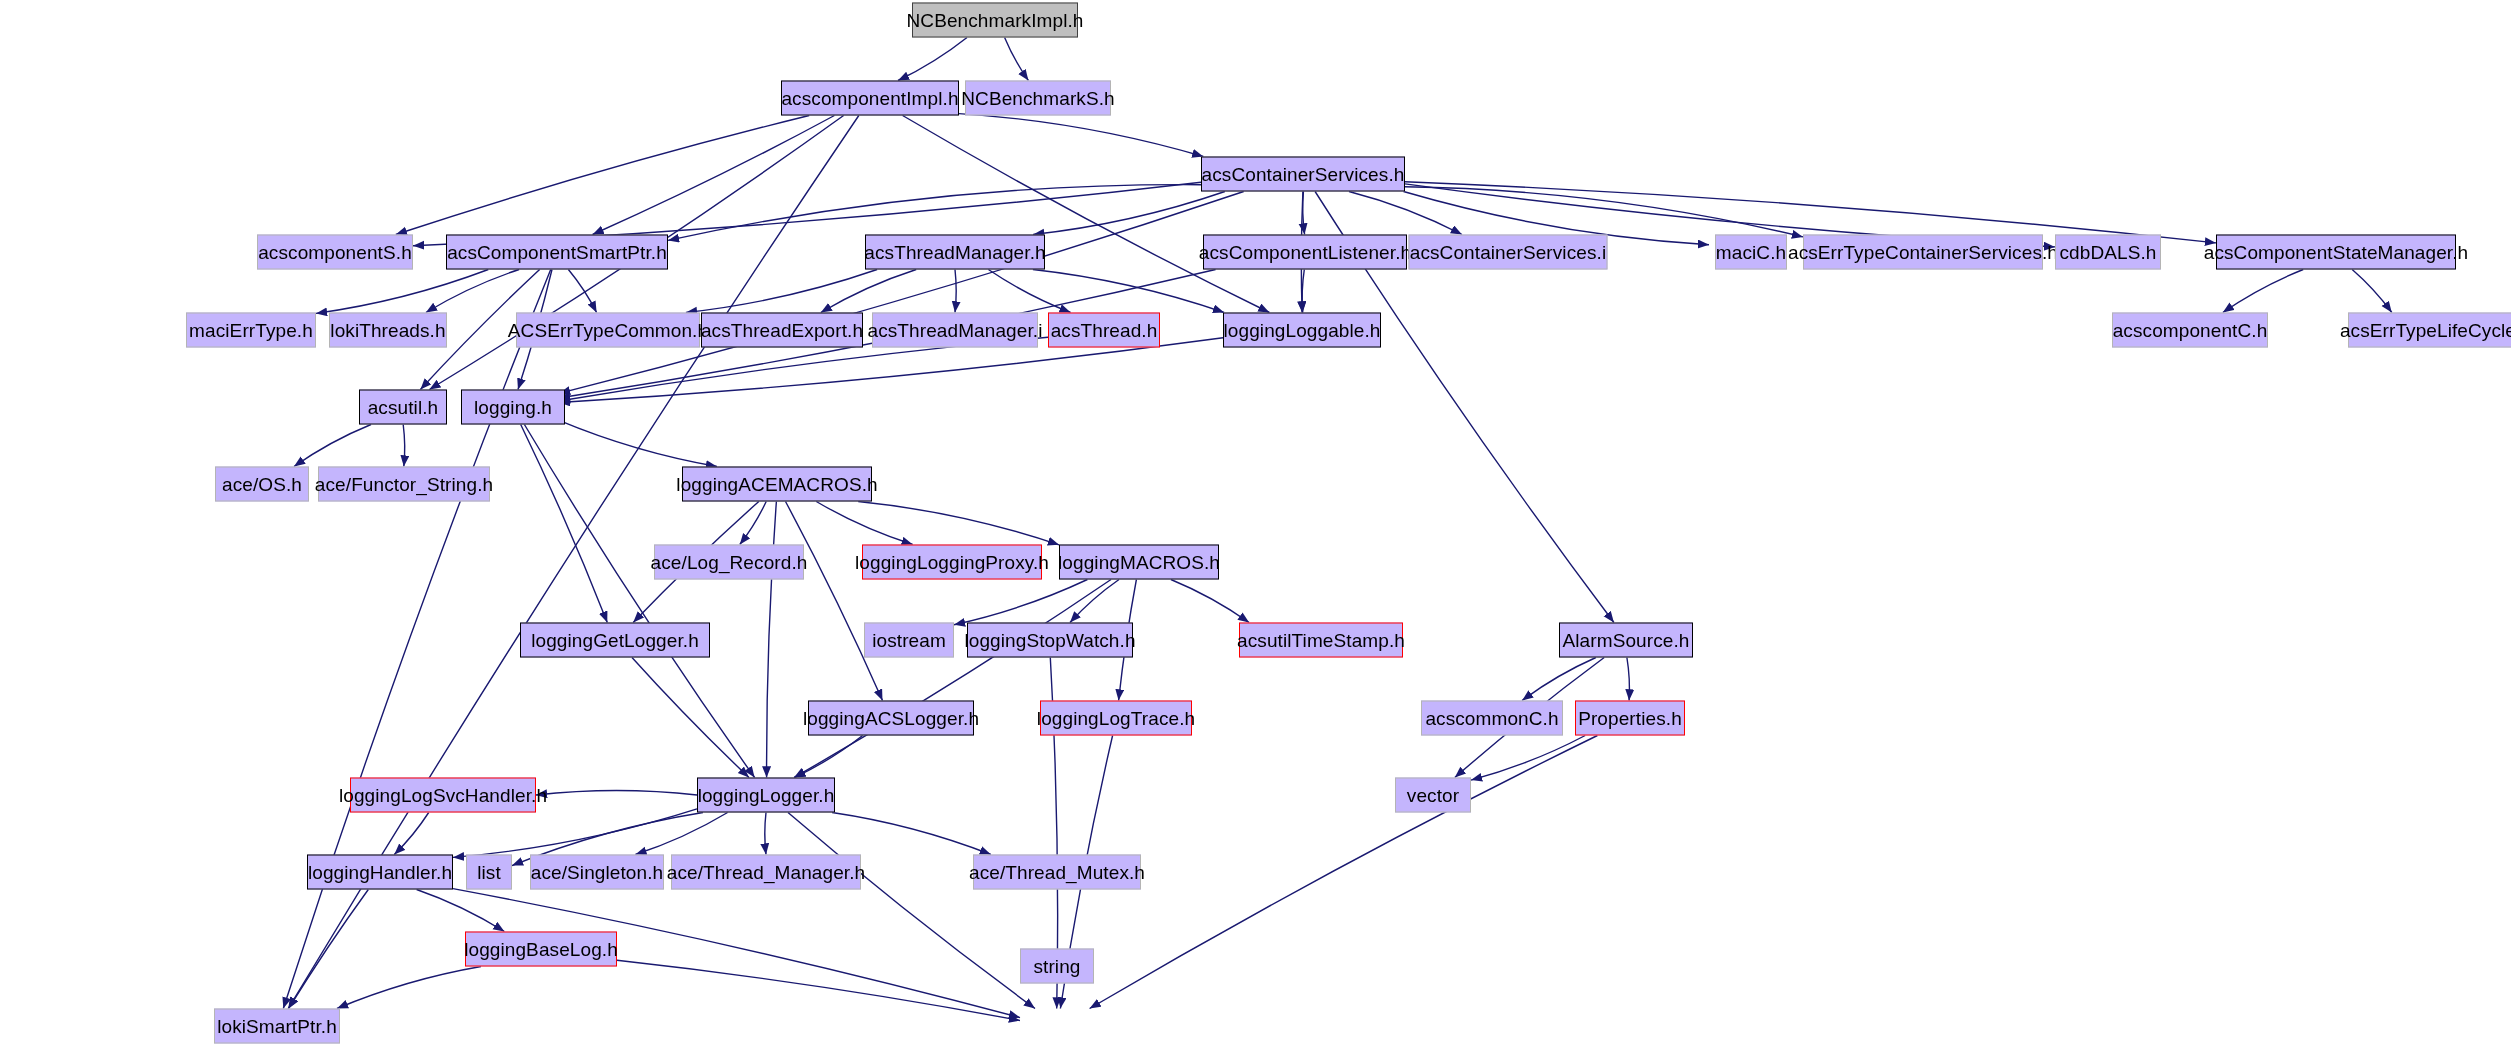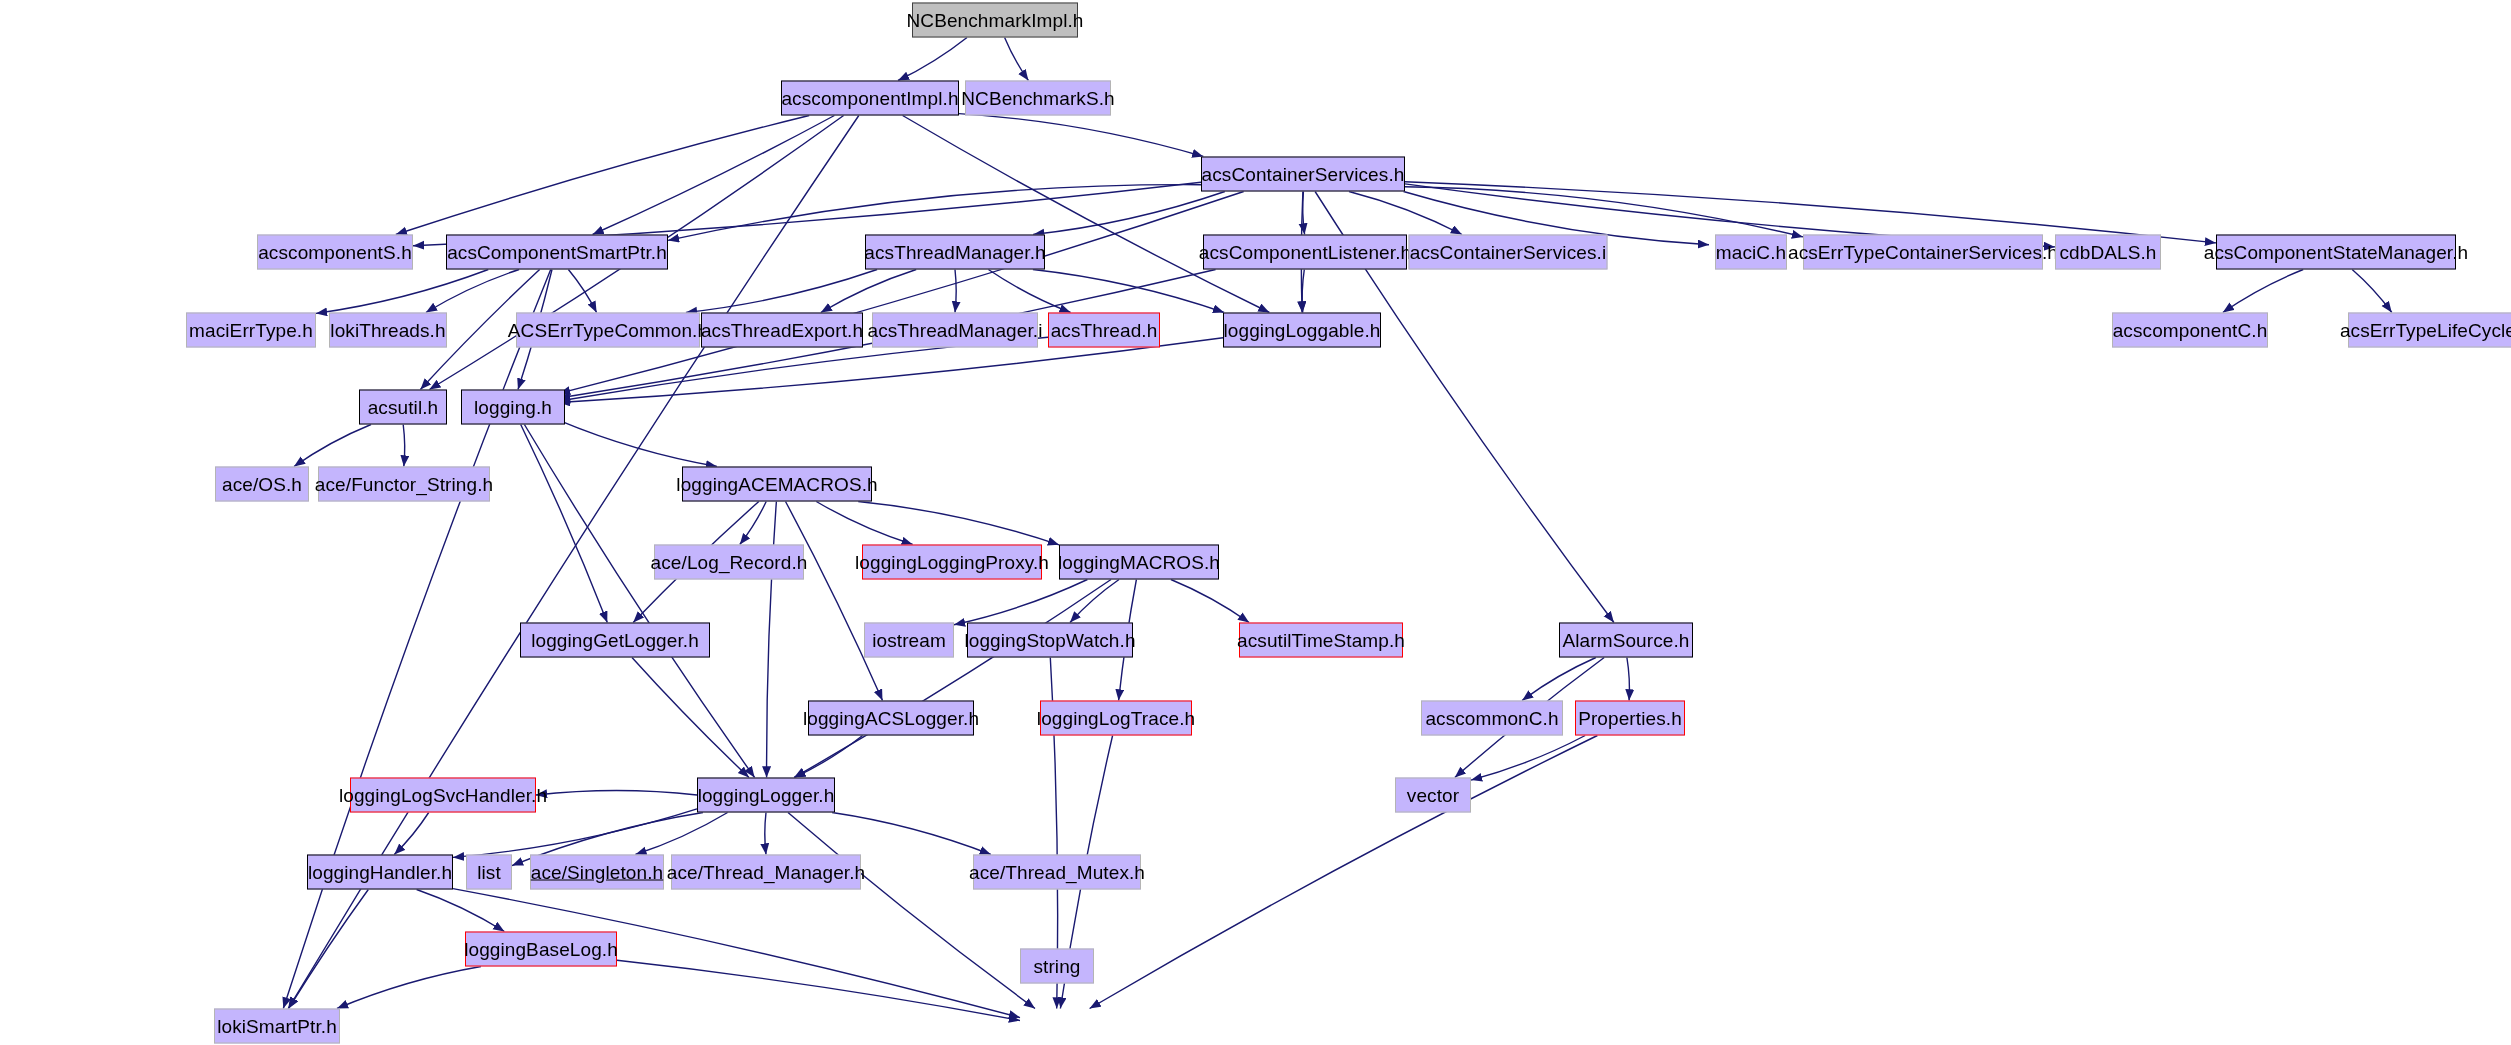--- a/index.html
+++ b/index.html
@@ -229,21 +229,21 @@
       </div>
       <div class="node " style="left: 1433px; top: 795px; width: 76px;">
         <span>vector</span>
       </div>
       <div class="node solid" style="left: 380px; top: 872px; width: 146px;">
         <span>loggingHandler.h</span>
       </div>
       <div class="node " style="left: 489px; top: 872px; width: 46px;">
         <span>list</span>
       </div>
-      <div class="node " style="left: 597px; top: 872px; width: 134px; text-decoration: underline;">
+      <div class="node " style="left: 597px; top: 872px; width: 134px;">
         <span>ace/Singleton.h</span>
       </div>
       <div class="node " style="left: 766px; top: 872px; width: 190px;">
         <span>ace/Thread_Manager.h</span>
       </div>
       <div class="node " style="left: 1057px; top: 872px; width: 168px;">
         <span>ace/Thread_Mutex.h</span>
       </div>
       <div class="node red" style="left: 541px; top: 949px; width: 152px;">
         <span>loggingBaseLog.h</span>

